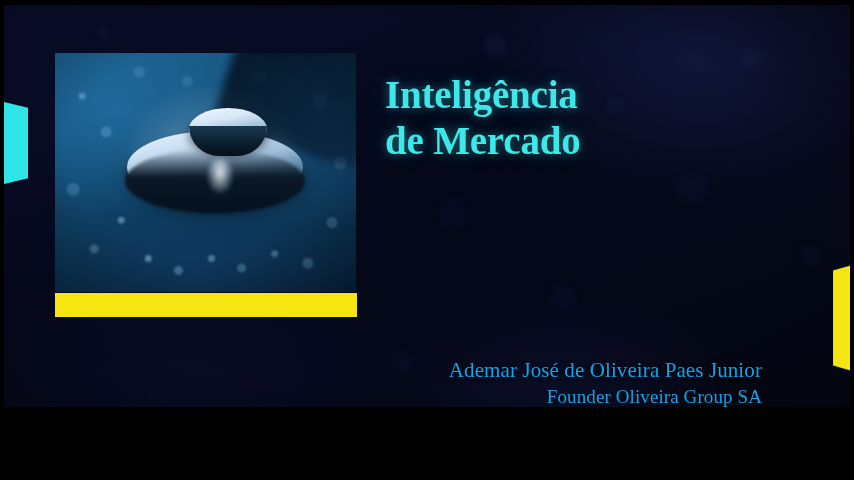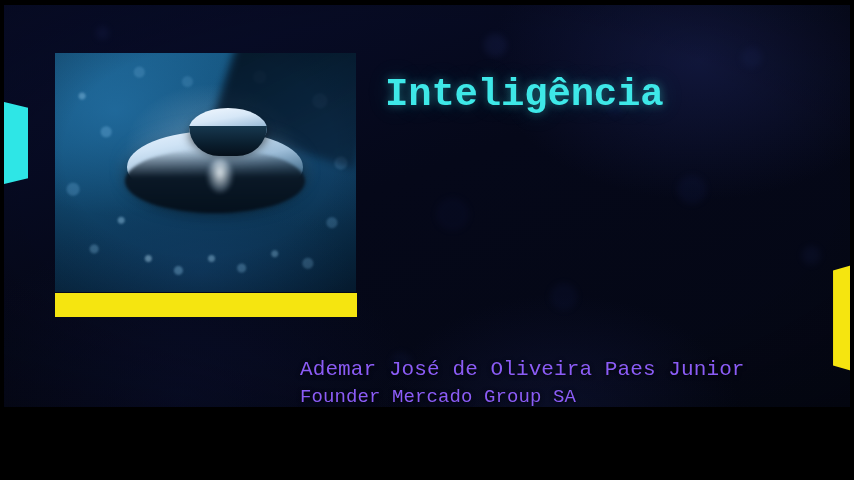--- a/index.html
+++ b/index.html
@@ -9,21 +9,21 @@
     height: 480px;
     overflow: hidden;
     background: #000;
   }
 
   #slide {
     position: relative;
     width: 854px;
     height: 412px;
     background: #060a24;
-    font-family: Liberation Mono, monospace;
+    font-family: Liberation Serif, serif;
     overflow: hidden;
   }
 
   
   .bg-base {
     position: absolute; inset: 0;
     background:
       radial-gradient(ellipse 300px 200px at 700px 60px, rgba(26,34,86,0.55), rgba(0,0,0,0) 70%),
       radial-gradient(ellipse 260px 180px at 560px 420px, rgba(20,26,70,0.45), rgba(0,0,0,0) 70%),
       radial-gradient(ellipse 340px 240px at 180px 400px, rgba(12,18,56,0.45), rgba(0,0,0,0) 70%),
@@ -188,22 +188,22 @@
     letter-spacing: -0.2px;
     text-shadow: 0 0 10px rgba(62,232,232,.40), 0 0 26px rgba(62,232,232,.18);
   }
   .title-line { display: block; white-space: nowrap; }
 
   
   .author {
     position: absolute;
     left: 300px; top: 356px;
     width: 462px;
-    text-align: left;
-    color: #8b5cf6;
+    text-align: right;
+    color: #0ea5e9;
   }
   .author-name {
     display: block;
     font-size: 21px;
     font-weight: 400;
     line-height: 28px;
     letter-spacing: .1px;
     text-shadow: 0 1px 4px rgba(0,0,0,.8);
   }
   .author-role {
@@ -268,25 +268,26 @@
     <div class="steth-hub"></div>
     <div class="steth-hub-side"></div>
     <div class="steth-gloss"></div>
     <div class="photo-shade"></div>
   </div>
 
   <div class="photo-bar"></div>
 
   <div class="title">
     <span class="title-line">Inteligência</span>
+    <span class="title-line">de Mercado</span>
   </div>
 
   <div class="author">
     <span class="author-name">Ademar José de Oliveira Paes Junior</span>
-    <span class="author-role">Founder Mercado Group SA</span>
+    <span class="author-role">Founder Oliveira Group SA</span>
   </div>
 
   <div class="marker">
     <span class="marker-seg yellow"></span>
     <span class="marker-seg cyan"></span>
     <span class="marker-seg cyan2"></span>
   </div>
 
   <div class="edge-top"></div>
   <div class="edge-bottom"></div>

